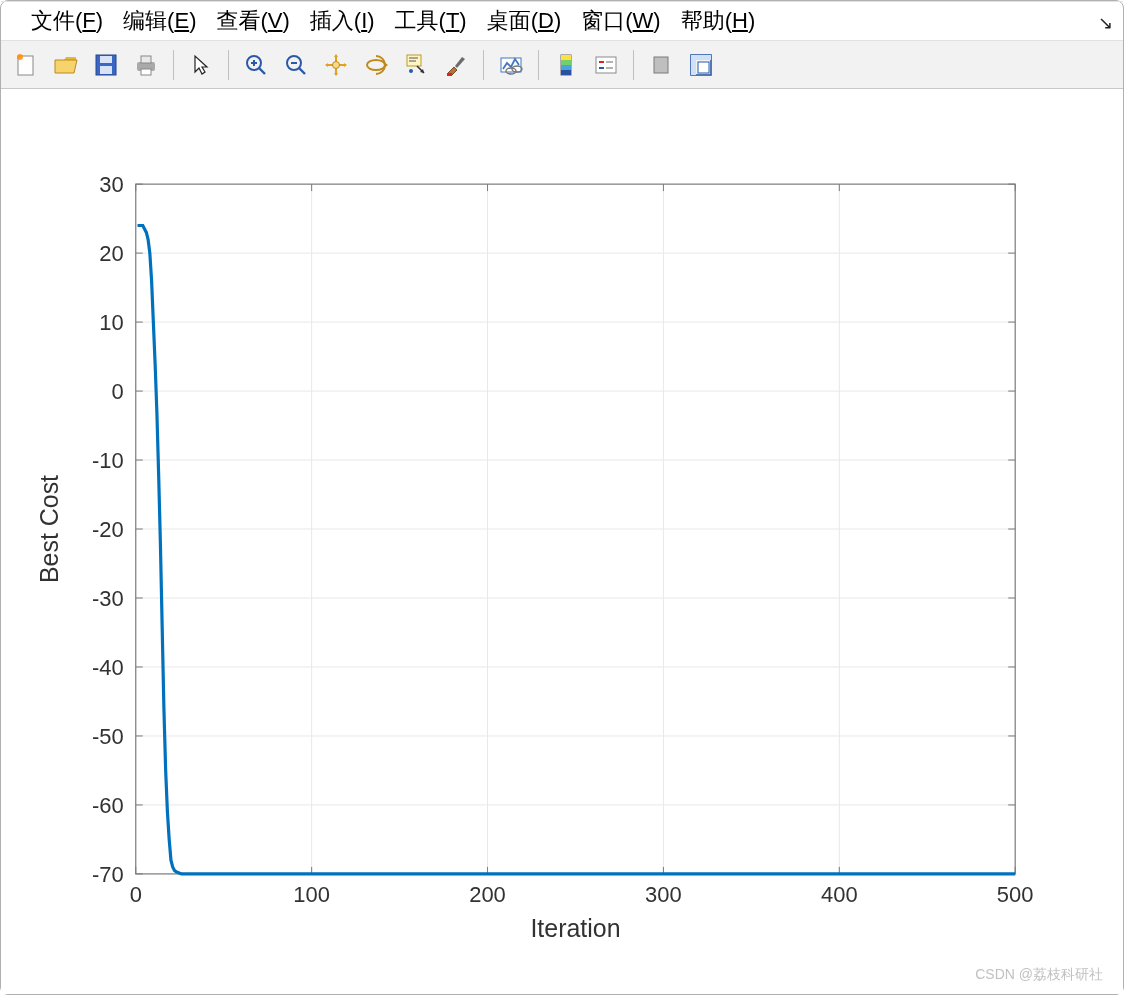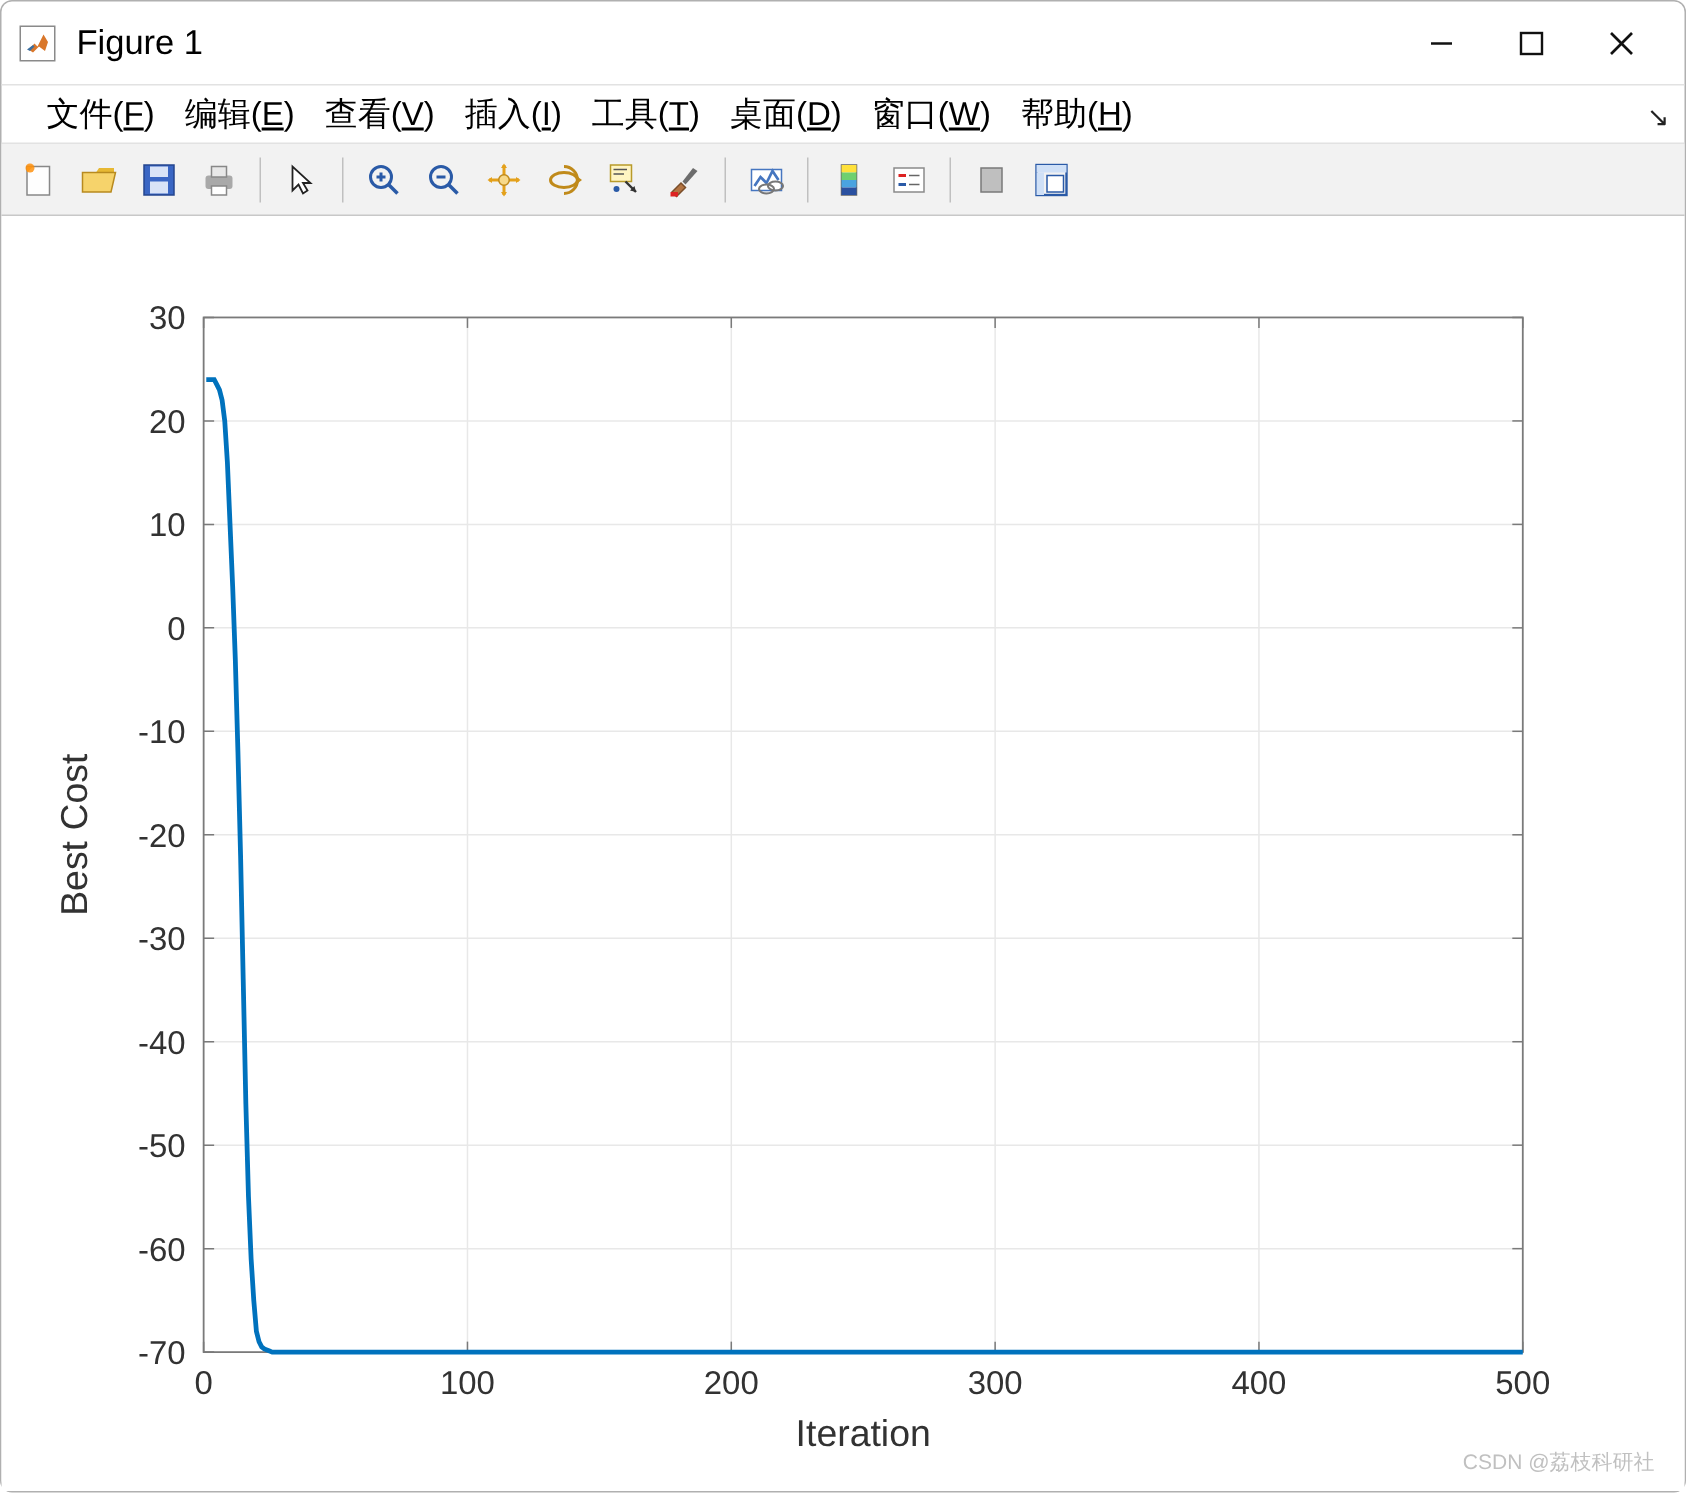--- a/index.html
+++ b/index.html
@@ -119,46 +119,20 @@
     color: rgba(140,140,140,0.55);
     font-family: "Microsoft YaHei", sans-serif;
     pointer-events: none;
   }
 </style>
 </head>
 <body>
 
 <div class="window">
 
-  <div class="titlebar">
-    <div class="app-icon">
-      <svg width="18" height="18" viewBox="0 0 18 18">
-        <path d="M3 13 L7 9 L9 11 L13 3 L16 8 L14 14 L10 11 L6 15 Z" fill="#d9772b"></path>
-        <path d="M2 13 L6 10 L7 11 L4 14 Z" fill="#3b6fa0"></path>
-      </svg>
-    </div>
-    <div class="title">Figure 1</div>
-    <div class="spacer"></div>
-    <div class="winctrl">
-      <svg width="20" height="20">
-          <line x1="3" y1="10" x2="17" y2="10" stroke="#111" stroke-width="1.6"></line>
-        </svg>
-    </div>
-    <div class="winctrl">
-      <svg width="20" height="20">
-          <rect x="3" y="3" width="14" height="14" fill="none" stroke="#111" stroke-width="1.6"></rect>
-        </svg>
-    </div>
-    <div class="winctrl">
-      <svg width="22" height="22">
-          <line x1="4" y1="4" x2="18" y2="18" stroke="#111" stroke-width="1.8"></line>
-          <line x1="18" y1="4" x2="4" y2="18" stroke="#111" stroke-width="1.8"></line>
-        </svg>
-    </div>
-  </div>
 
   <div class="menubar" id="menubar">
     <div class="menu-item">文件(<span class="u">F</span>)</div>
       <div class="menu-item">编辑(<span class="u">E</span>)</div>
       <div class="menu-item">查看(<span class="u">V</span>)</div>
       <div class="menu-item">插入(<span class="u">I</span>)</div>
       <div class="menu-item">工具(<span class="u">T</span>)</div>
       <div class="menu-item">桌面(<span class="u">D</span>)</div>
       <div class="menu-item">窗口(<span class="u">W</span>)</div>
       <div class="menu-item">帮助(<span class="u">H</span>)</div>

